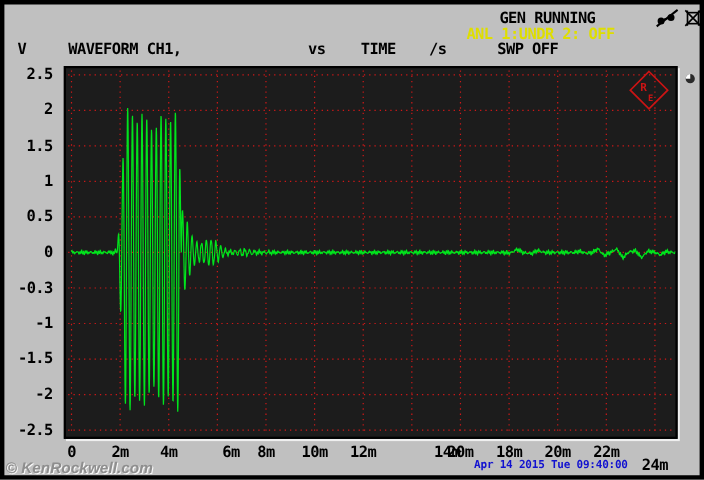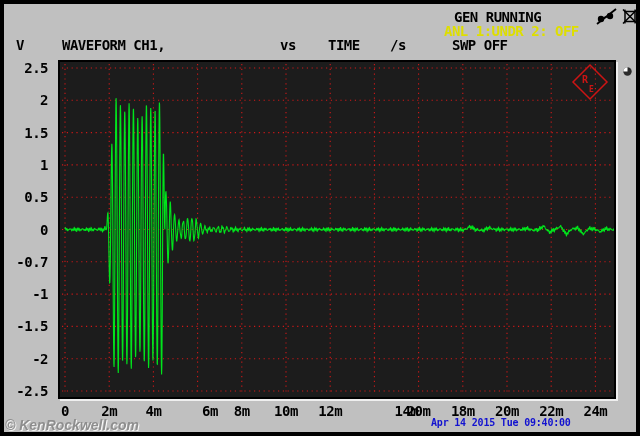--- a/index.html
+++ b/index.html
@@ -72,21 +72,21 @@
       <path d="M1 17 L20 2" stroke="#000" stroke-width="1.8" fill="none"></path>
     </svg>
     <svg width="18" height="19" viewBox="0 0 18 19">
       <rect x="4" y="4.5" width="10" height="10" fill="none" stroke="#000" stroke-width="1.5"></rect>
       <path d="M2 2.5 L16 16.5 M16 2.5 L2 16.5" stroke="#000" stroke-width="1.5" fill="none"></path>
       <path d="M4 2.5 L4 4.5 M14 2.5 L14 4.5 M4 14.5 L4 16.5 M14 14.5 L14 16.5" stroke="#000" stroke-width="1.2"></path>
     </svg>
   </div>
 
   <div class="itext" style="left:454px;top:10px;">GEN RUNNING</div>
-  <div class="itext yellow" style="left:444px;top:24px;">ANL 1:UNDR 2: OFF</div>
+  <div class="itext yellow" style="left:424px;top:24px;">ANL 1:UNDR 2: OFF</div>
   <div class="itext" style="left:452px;top:38px;">SWP OFF</div>
 
   <div class="itext" style="left:16px;top:38px;">V</div>
   <div class="itext" style="left:62px;top:38px;">WAVEFORM CH1,</div>
   <div class="itext" style="left:280px;top:38px;">vs</div>
   <div class="itext" style="left:328px;top:38px;">TIME</div>
   <div class="itext" style="left:390px;top:38px;">/s</div>
 
   <div class="plot-box">
     <svg id="plot-svg" width="554" height="335" viewBox="0 0 554 335">
@@ -132,30 +132,30 @@
       <div class="tick xtick" style="left: 153.4px;">4m</div>
       <div class="tick xtick" style="left: 210px;">6m</div>
       <div class="tick xtick" style="left: 241.8px;">8m</div>
       <div class="tick xtick" style="left: 286px;">10m</div>
       <div class="tick xtick" style="left: 330.2px;">12m</div>
       <div class="tick xtick" style="left: 374.4px; margin-left: 32px;">14m</div>
       <div class="tick xtick" style="left: 418.6px;">20m</div>
       <div class="tick xtick" style="left: 462.8px;">18m</div>
       <div class="tick xtick" style="left: 507px;">20m</div>
       <div class="tick xtick" style="left: 551.2px;">22m</div>
-      <div class="tick xtick" style="left: 595.4px;">24m</div>
+      <div class="tick xtick" style="left: 595.4px; margin-top: 12px;">24m</div>
     </div>
   <div id="y-ticks">
       <div class="tick ytick" style="top: 61px;">2.5</div>
       <div class="tick ytick" style="top: 93.3px;">2</div>
       <div class="tick ytick" style="top: 125.6px;">1.5</div>
       <div class="tick ytick" style="top: 157.9px;">1</div>
       <div class="tick ytick" style="top: 190.2px;">0.5</div>
       <div class="tick ytick" style="top: 222.5px;">0</div>
-      <div class="tick ytick" style="top: 254.8px;">-0.7</div>
+      <div class="tick ytick" style="top: 254.8px;">-0.3</div>
       <div class="tick ytick" style="top: 287.1px;">-1</div>
       <div class="tick ytick" style="top: 319.4px;">-1.5</div>
       <div class="tick ytick" style="top: 351.7px;">-2</div>
       <div class="tick ytick" style="top: 384px;">-2.5</div>
     </div>
 
   <div class="watermark">© KenRockwell.com</div>
   <div class="datetime" id="datetime" style="color: rgb(18, 18, 208);">Apr 14 2015 Tue 09:40:00</div>
 </div>
 

